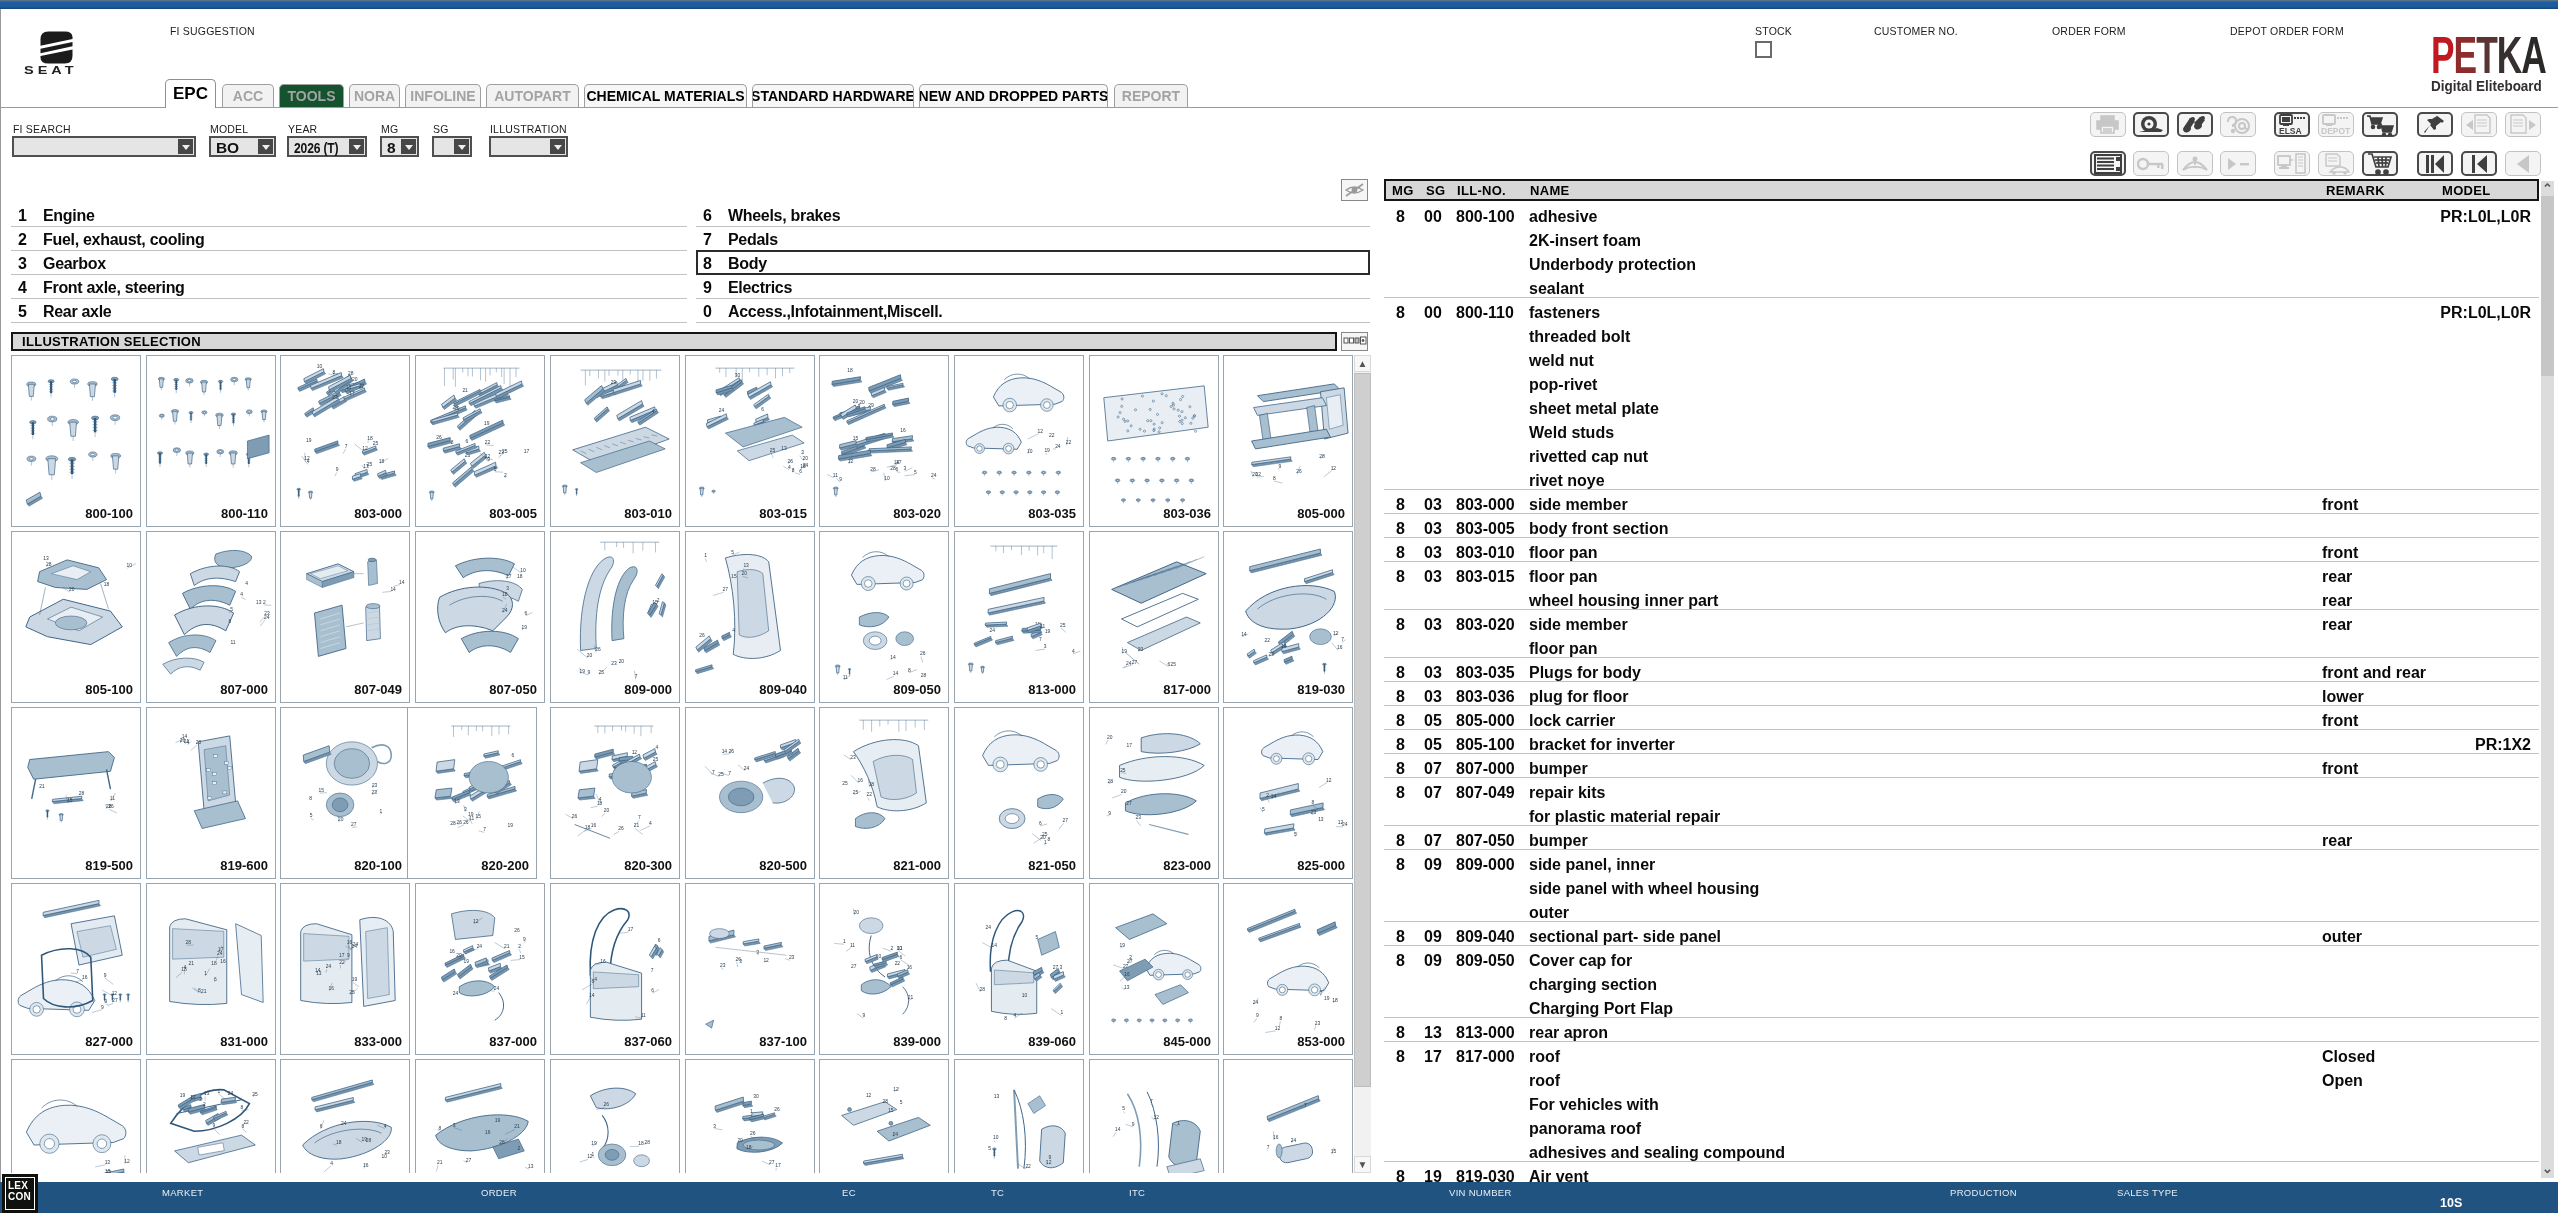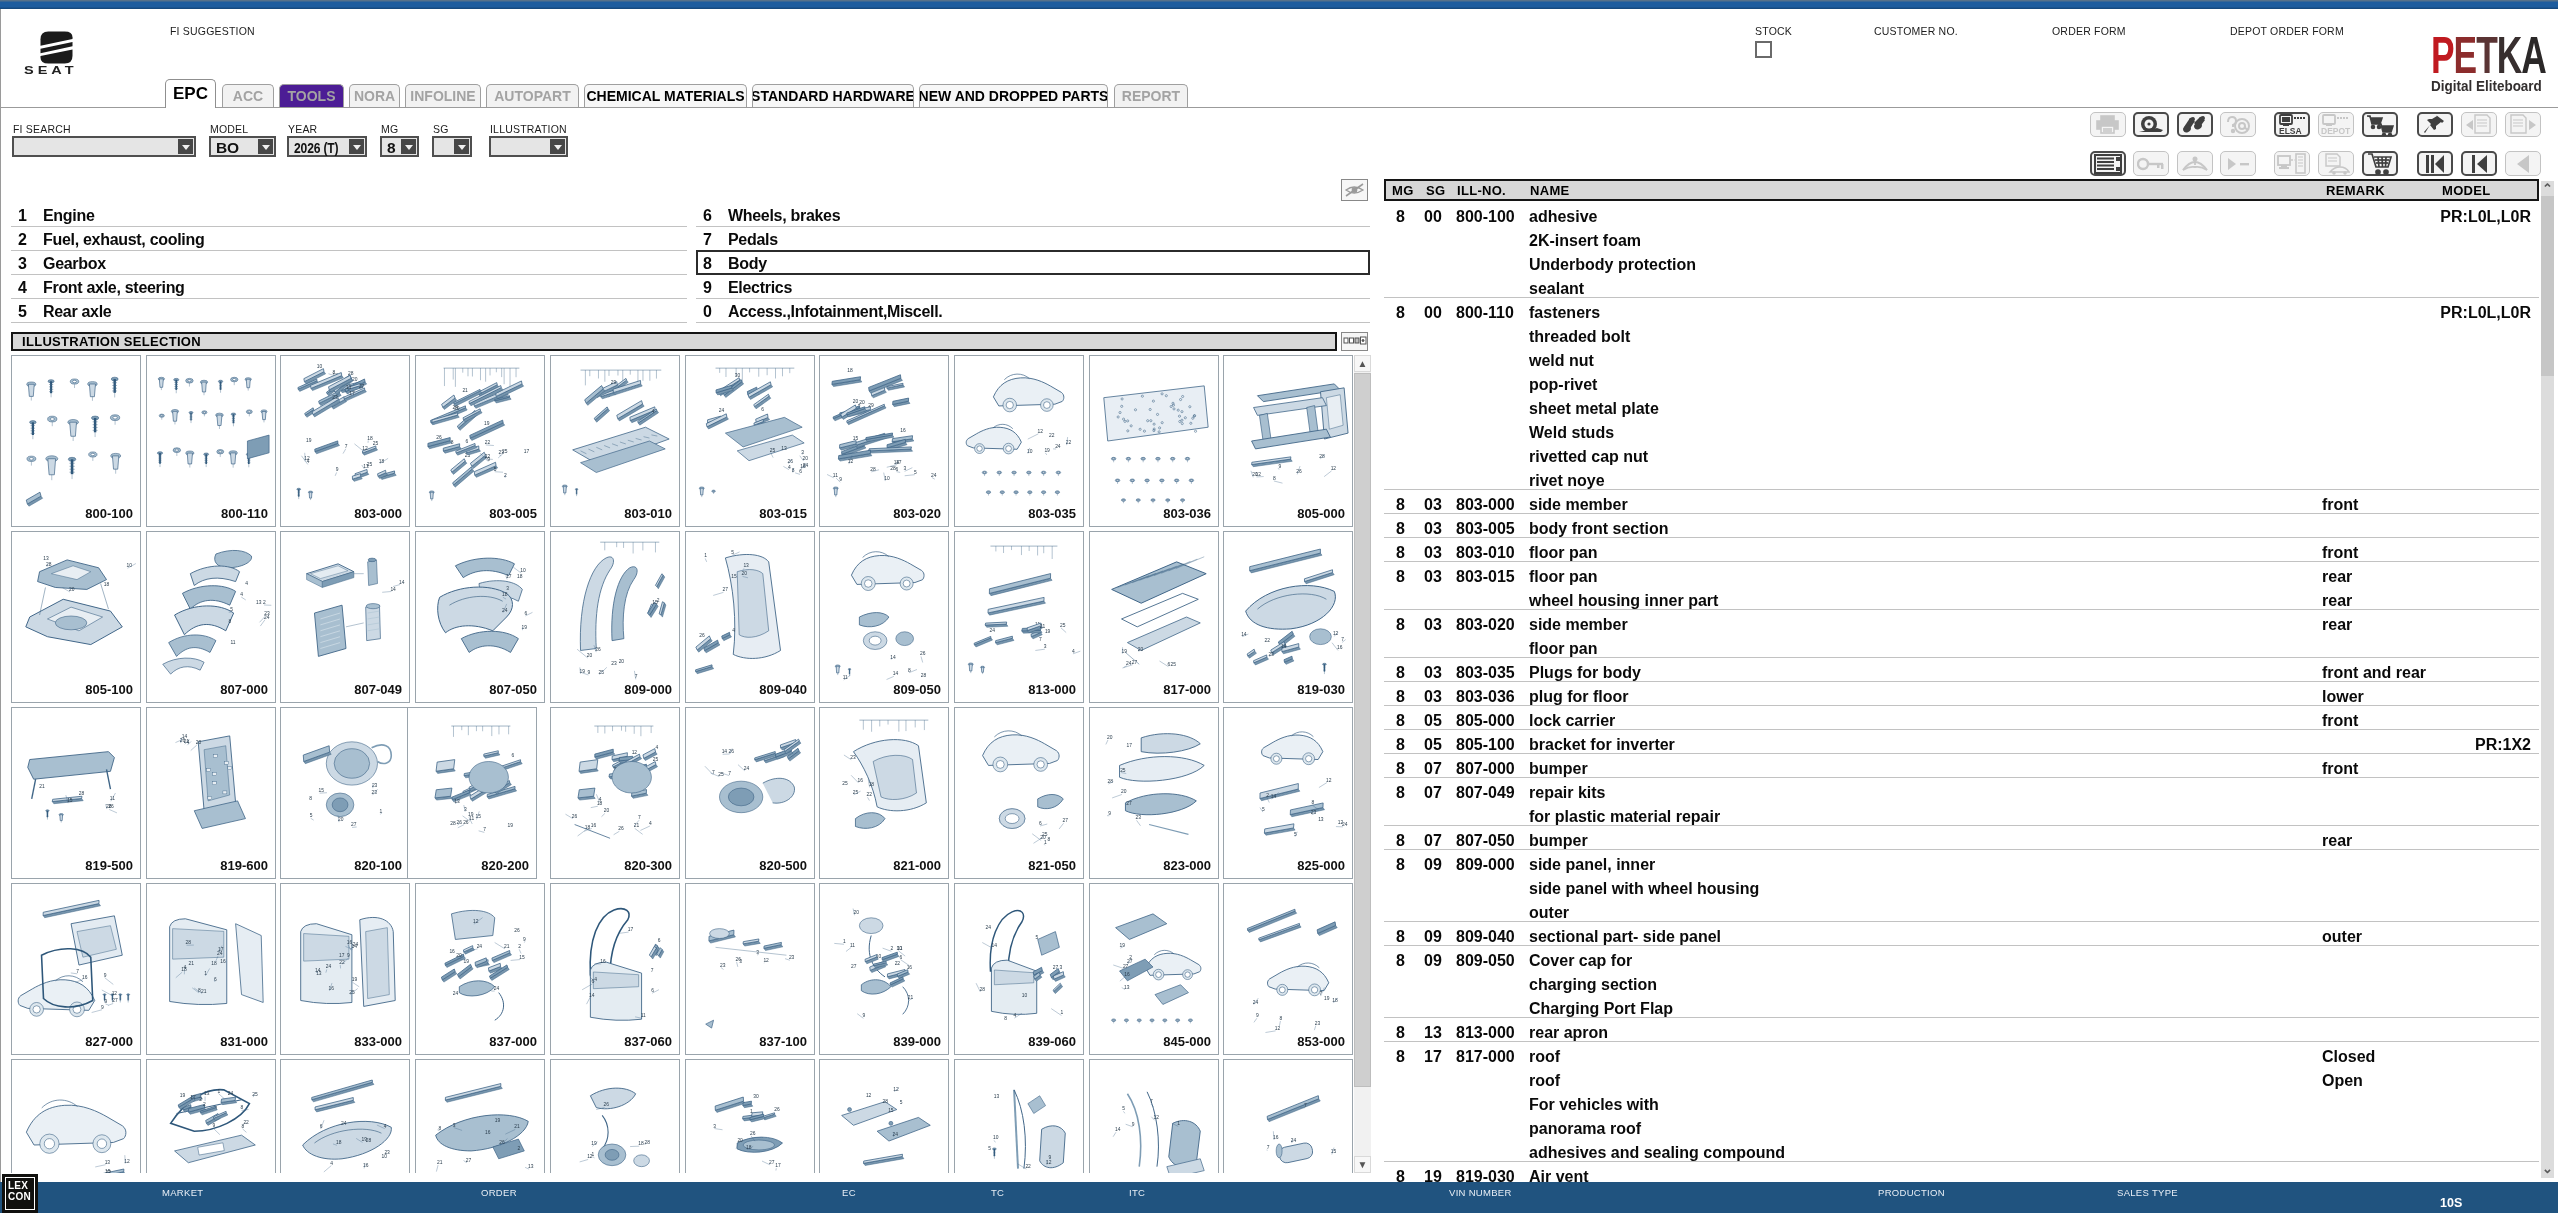--- a/index.html
+++ b/index.html
@@ -43,21 +43,21 @@
 <div class="lbl abs" style="left:1874px;top:25px;">CUSTOMER NO.</div>
 <div class="lbl abs" style="left:2052px;top:25px;">ORDER FORM</div>
 <div class="lbl abs" style="left:2230px;top:25px;">DEPOT ORDER FORM</div>
 <div class="abs" style="left:2431px;top:33px;width:130px;">
 <div style="font-weight:bold;font-size:52px;line-height:44px;transform:scaleX(0.68);transform-origin:left;letter-spacing:-1.5px;white-space:nowrap;"><span style="color:#c01a20;">P</span><span style="color:#8c2c2c;">E</span><span style="color:#5a3434;">T</span><span style="color:#382f2f;">K</span><span style="color:#2b2828;">A</span></div>
 <div style="font-weight:bold;font-size:14.2px;color:#332f2f;margin-top:1px;transform:scaleX(0.95);transform-origin:left;white-space:nowrap;">Digital Eliteboard</div>
 </div>
 <div class="abs" style="left:0px;top:107px;width:2558px;height:1px;background:#9b9b9b;"></div>
 <div class="abs" style="left:165px;top:79px;width:51px;height:29px;background:#fff;border:1px solid #8f8f8f;border-bottom:none;border-radius:5px 5px 0 0;z-index:5;display:flex;align-items:center;justify-content:center;font-weight:bold;font-size:17px;color:#000;">EPC</div>
 <div class="abs" style="left:222px;top:84px;width:52px;height:23px;background:#f2f2f2;border:1px solid #9f9f9f;border-bottom:none;border-radius:5px 5px 0 0;display:flex;align-items:center;justify-content:center;font-weight:bold;font-size:14px;color:#a3a3a3;white-space:nowrap;overflow:hidden;">ACC</div>
-<div class="abs" style="left:279px;top:84px;width:65px;height:23px;background:#4c1d95;border:1px solid #9f9f9f;border-bottom:none;border-radius:5px 5px 0 0;display:flex;align-items:center;justify-content:center;font-weight:bold;font-size:14px;color:#a3a3a3;white-space:nowrap;overflow:hidden;">TOOLS</div>
+<div class="abs" style="left:279px;top:84px;width:65px;height:23px;background:#14532d;border:1px solid #9f9f9f;border-bottom:none;border-radius:5px 5px 0 0;display:flex;align-items:center;justify-content:center;font-weight:bold;font-size:14px;color:#a3a3a3;white-space:nowrap;overflow:hidden;">TOOLS</div>
 <div class="abs" style="left:349px;top:84px;width:51px;height:23px;background:#f2f2f2;border:1px solid #9f9f9f;border-bottom:none;border-radius:5px 5px 0 0;display:flex;align-items:center;justify-content:center;font-weight:bold;font-size:14px;color:#a3a3a3;white-space:nowrap;overflow:hidden;">NORA</div>
 <div class="abs" style="left:405px;top:84px;width:76px;height:23px;background:#f2f2f2;border:1px solid #9f9f9f;border-bottom:none;border-radius:5px 5px 0 0;display:flex;align-items:center;justify-content:center;font-weight:bold;font-size:14px;color:#a3a3a3;white-space:nowrap;overflow:hidden;">INFOLINE</div>
 <div class="abs" style="left:486px;top:84px;width:93px;height:23px;background:#f2f2f2;border:1px solid #9f9f9f;border-bottom:none;border-radius:5px 5px 0 0;display:flex;align-items:center;justify-content:center;font-weight:bold;font-size:14px;color:#a3a3a3;white-space:nowrap;overflow:hidden;">AUTOPART</div>
 <div class="abs" style="left:584px;top:84px;width:163px;height:23px;background:#f7f7f7;border:1px solid #9f9f9f;border-bottom:none;border-radius:5px 5px 0 0;display:flex;align-items:center;justify-content:center;font-weight:bold;font-size:14px;color:#000;white-space:nowrap;overflow:hidden;">CHEMICAL MATERIALS</div>
 <div class="abs" style="left:752px;top:84px;width:162px;height:23px;background:#f7f7f7;border:1px solid #9f9f9f;border-bottom:none;border-radius:5px 5px 0 0;display:flex;align-items:center;justify-content:center;font-weight:bold;font-size:14px;color:#000;white-space:nowrap;overflow:hidden;">STANDARD HARDWARE</div>
 <div class="abs" style="left:919px;top:84px;width:189px;height:23px;background:#f7f7f7;border:1px solid #9f9f9f;border-bottom:none;border-radius:5px 5px 0 0;display:flex;align-items:center;justify-content:center;font-weight:bold;font-size:14px;color:#000;white-space:nowrap;overflow:hidden;">NEW AND DROPPED PARTS</div>
 <div class="abs" style="left:1114px;top:84px;width:74px;height:23px;background:#f2f2f2;border:1px solid #9f9f9f;border-bottom:none;border-radius:5px 5px 0 0;display:flex;align-items:center;justify-content:center;font-weight:bold;font-size:14px;color:#a3a3a3;white-space:nowrap;overflow:hidden;">REPORT</div>
 <div class="lbl abs" style="left:13px;top:123px;">FI SEARCH</div>
 <div class="sel" style="left:12px;top:136px;width:184px;">
       <span class="v"></span>
@@ -2421,20 +2421,20 @@
 <div style="position:absolute;left:0;top:15px;width:13px;height:180px;background:#c6c6c6;"></div>
 <div style="position:absolute;left:0;bottom:1px;width:13px;height:14px;color:#5a5a5a;font-size:13px;text-align:center;line-height:12px;font-weight:bold;">⌄</div>
 </div>
 <div class="abs" style="left:0;top:1182px;width:2558px;height:31px;background:#20537f;"></div>
 <div class="botlbl" style="left:162px;top:1187px;">MARKET</div>
 <div class="botlbl" style="left:481px;top:1187px;">ORDER</div>
 <div class="botlbl" style="left:842px;top:1187px;">EC</div>
 <div class="botlbl" style="left:991px;top:1187px;">TC</div>
 <div class="botlbl" style="left:1129px;top:1187px;">ITC</div>
 <div class="botlbl" style="left:1449px;top:1187px;">VIN NUMBER</div>
-<div class="botlbl" style="left:1878px;top:1187px;">PRODUCTION</div>
+<div class="botlbl" style="left:1950px;top:1187px;">PRODUCTION</div>
 <div class="botlbl" style="left:2117px;top:1187px;">SALES TYPE</div>
 <div class="botlbl" style="left:2442px;top:1235px;text-decoration:underline;">CAT</div>
 <div class="abs" style="left:2440px;top:1196px;font-weight:bold;font-size:12.5px;color:#fff;">10S</div>
 <div class="abs" style="left:2px;top:1174px;width:36px;height:39px;background:#10100e;">
 <div style="position:absolute;left:3px;top:3px;right:3px;bottom:3px;border:1px solid #fff;"></div>
 <div style="position:absolute;left:6px;top:7px;font-weight:bold;font-size:10px;line-height:10.5px;color:#fff;letter-spacing:0.2px;">LEX<br>CON</div>
 </div>
 </div>
 </body></html>

